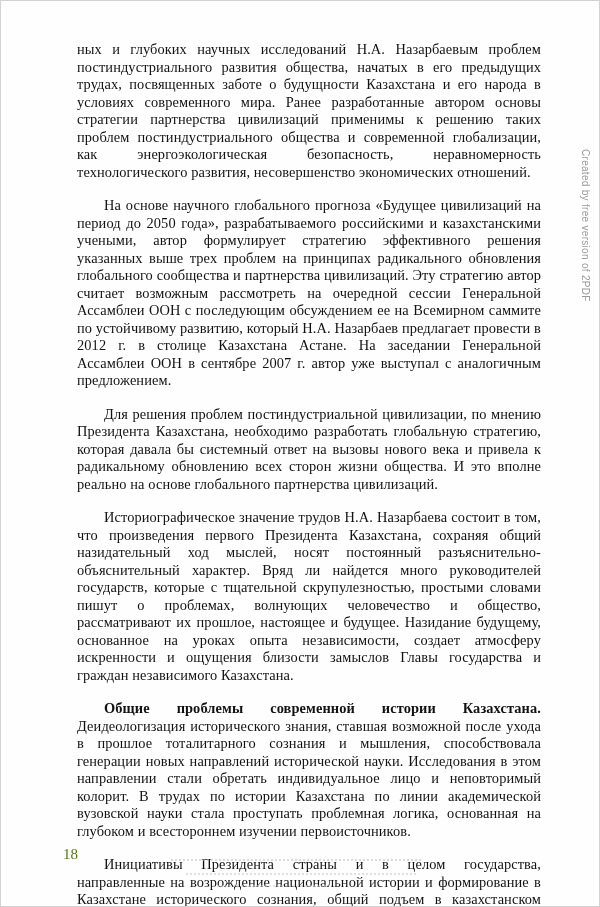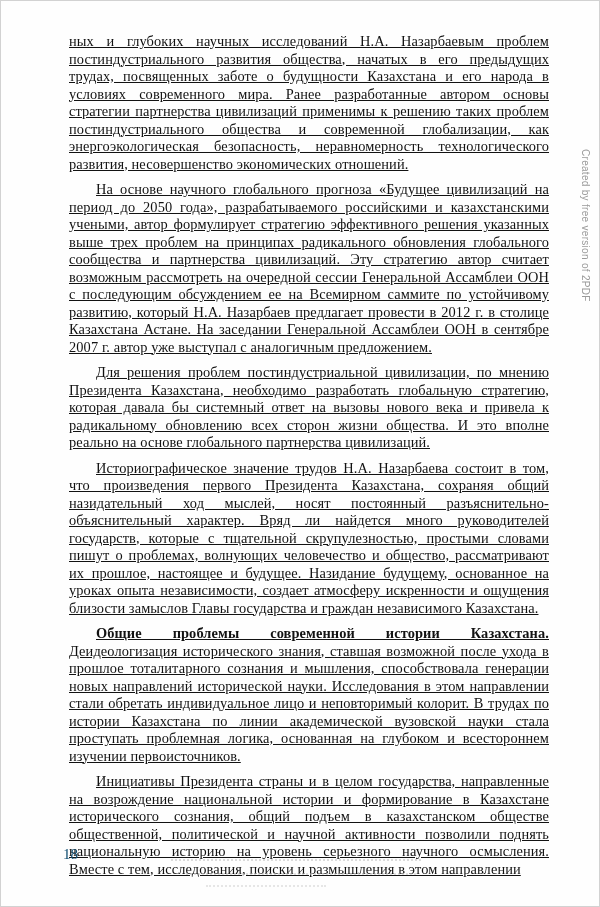--- a/index.html
+++ b/index.html
@@ -22,36 +22,35 @@
     position: absolute;
     top: 24px;
     left: 60px;
     width: 496px;
     text-align: justify;
     font-size: 14.4px;
     line-height: 17.5px;
     letter-spacing: 0.1px;
   }
   .para {
-    margin: 8px;
+    margin: 16px;
     text-indent: 27px;
-    text-decoration: underline;
   }
   .para.no-indent {
     text-indent: 0;
   }
   .para b {
     font-weight: bold;
   }
   .page-number {
     position: absolute;
     left: 62px;
     top: 845px;
     font-size: 15px;
-    color: #0c4a6e;
+    color: #4d7c0f;
   }
   .watermark {
     position: absolute;
     right: 8px;
     top: 148px;
     writing-mode: vertical-rl;
     font-family: "Liberation Sans", sans-serif;
     font-size: 10px;
     color: #9a9a9a;
     letter-spacing: 0.3px;

